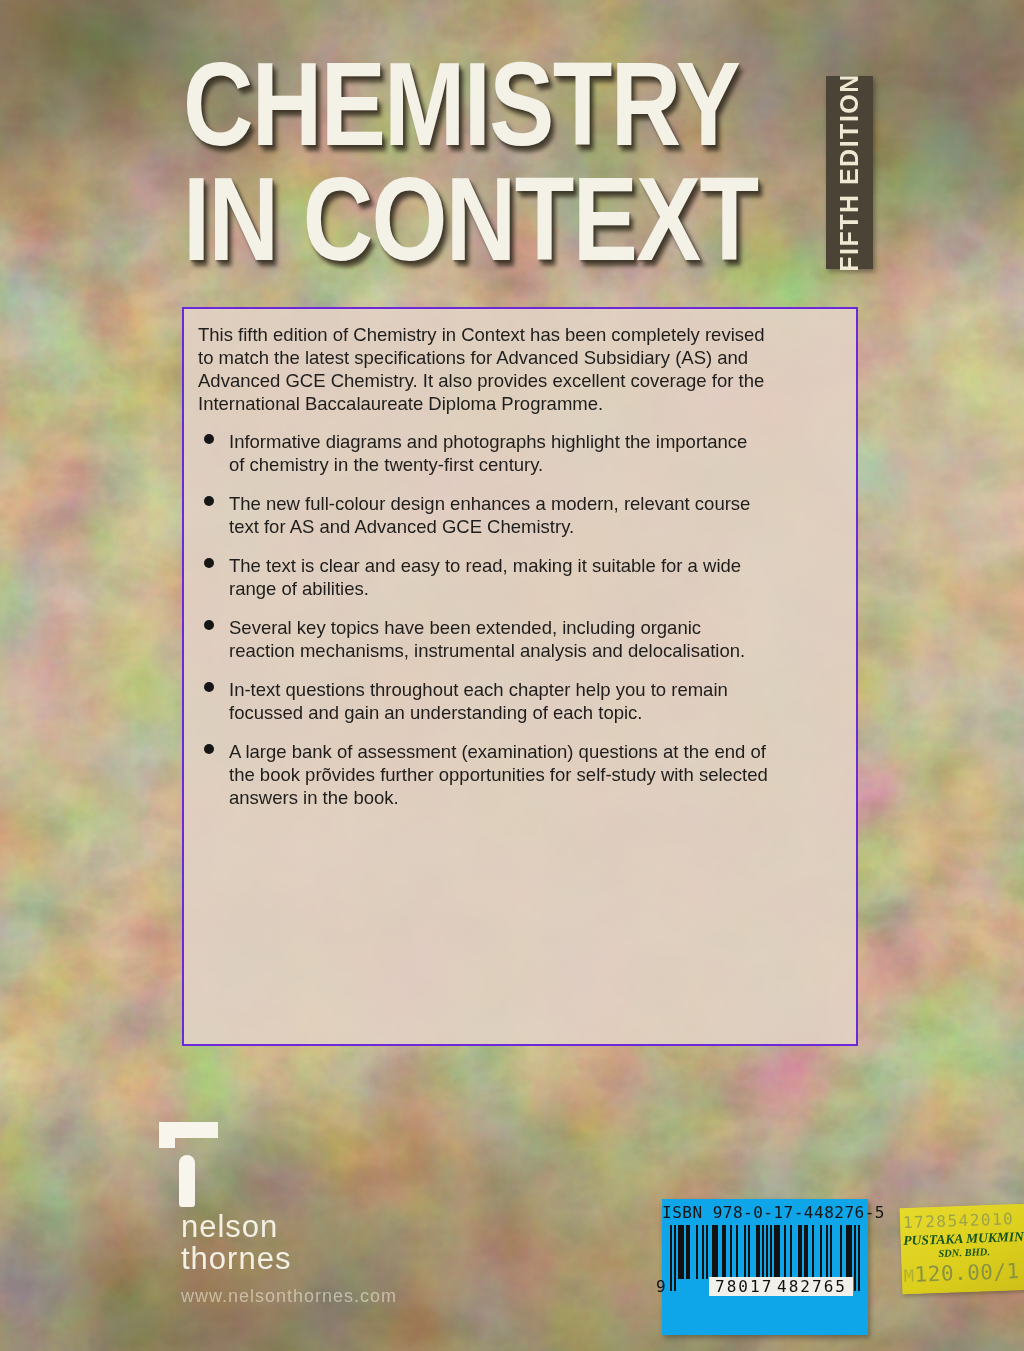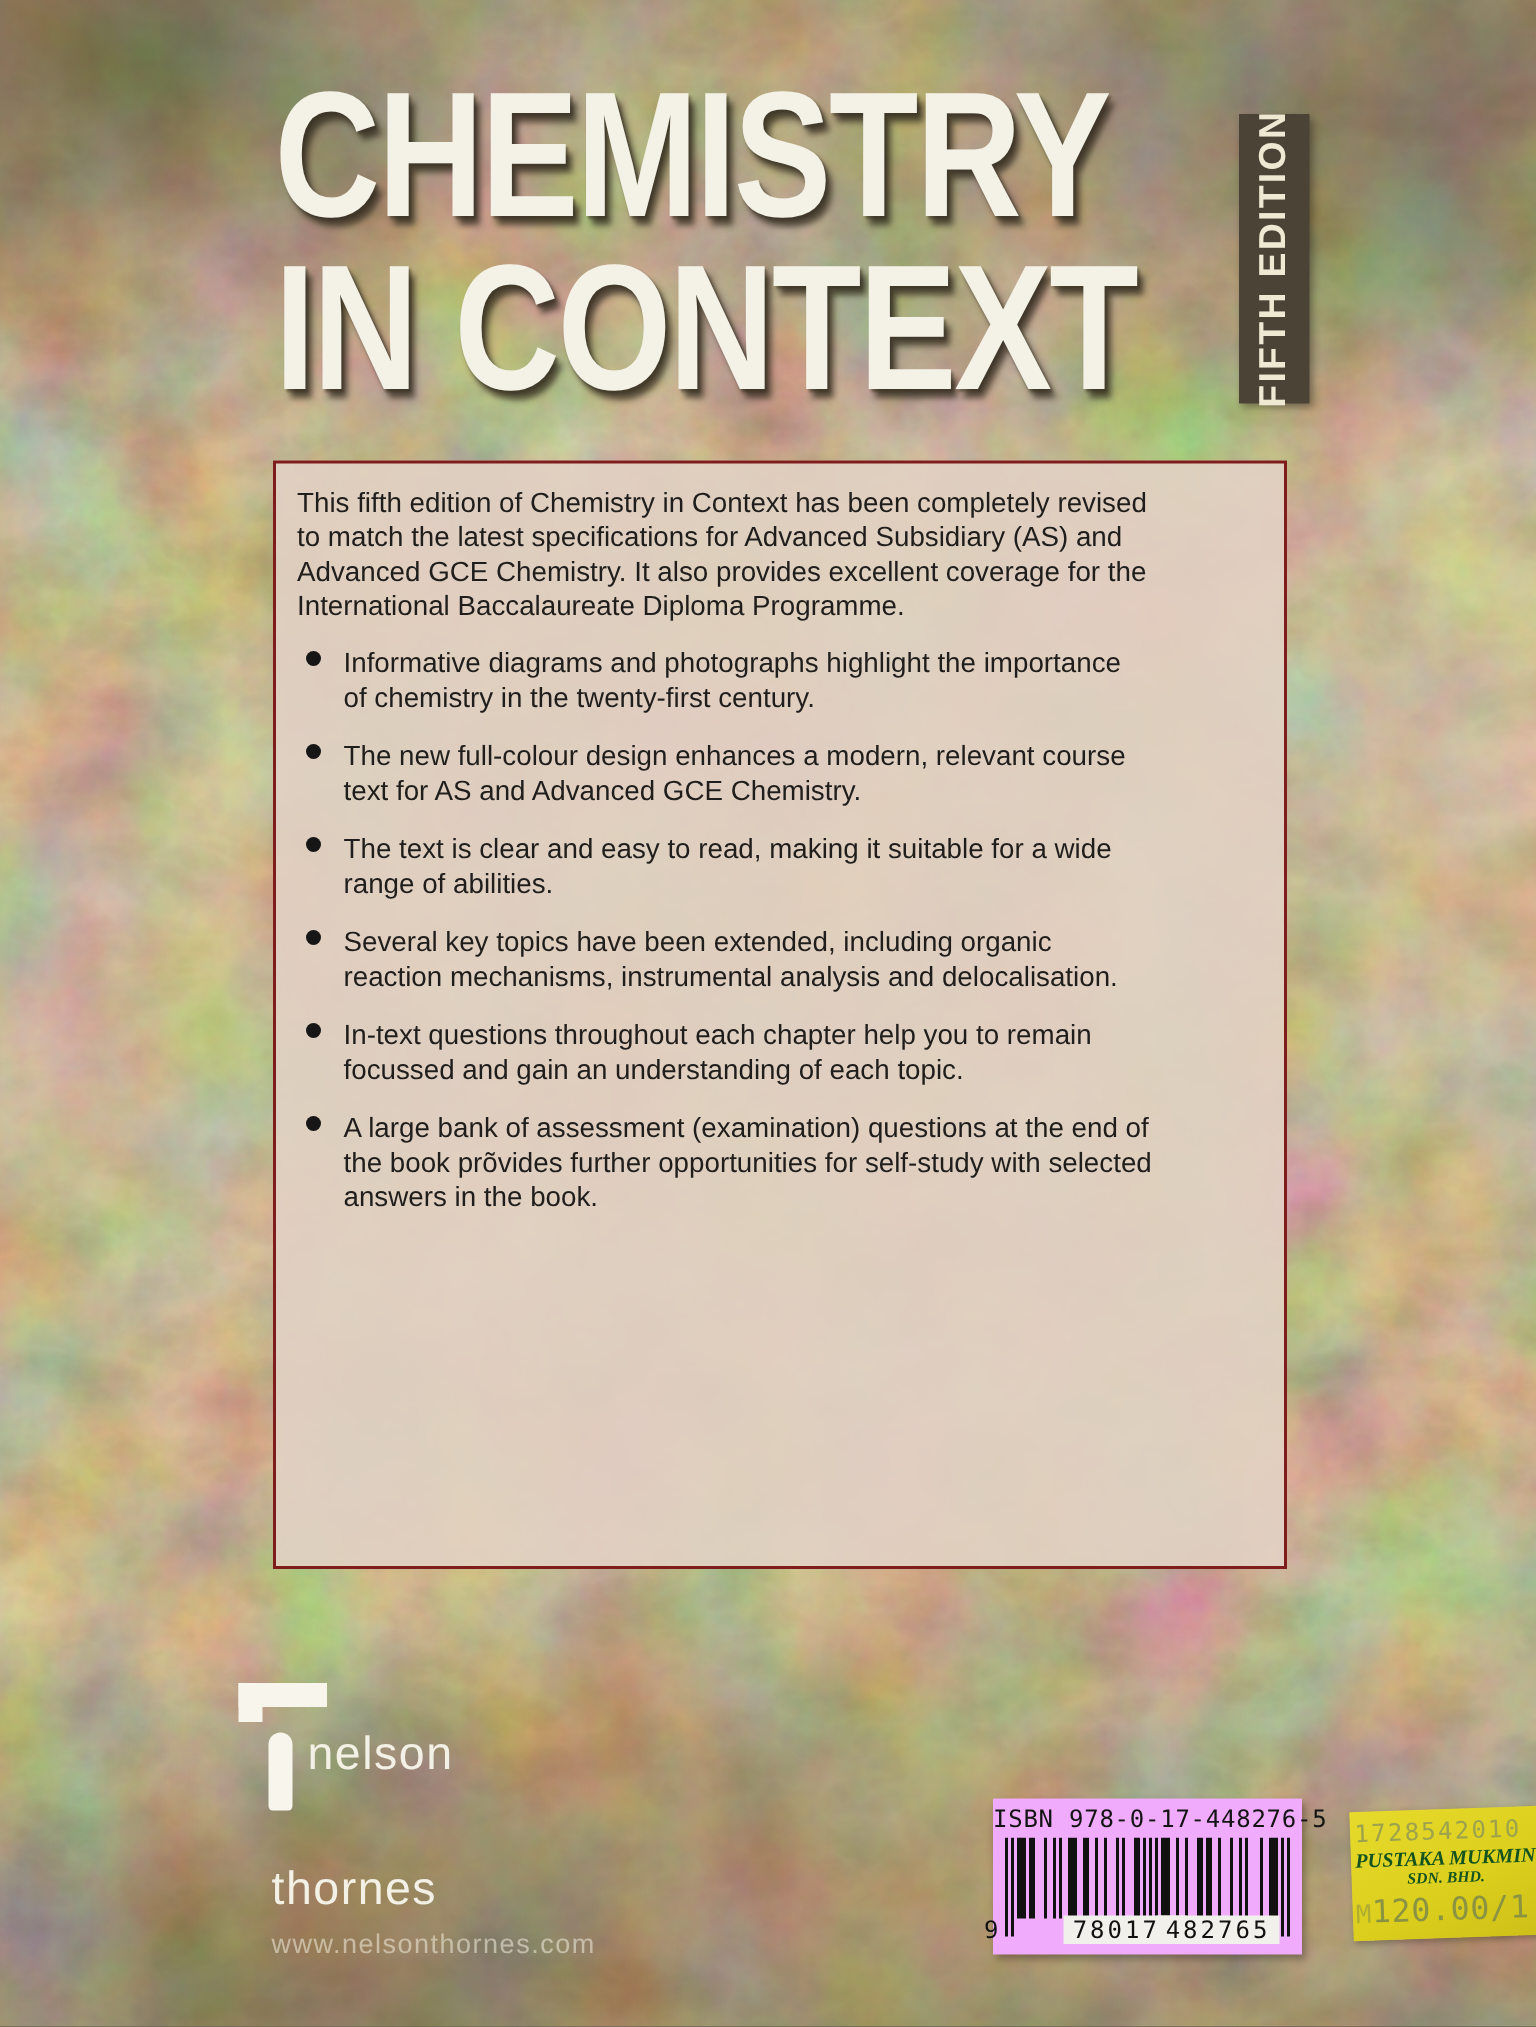--- a/index.html
+++ b/index.html
@@ -42,21 +42,21 @@
     white-space:nowrap;
     font-size:25px;letter-spacing:1.5px;font-weight:bold;
     color:#efe9d4;
   }
 
   
   .panel{
     position:absolute;left:182px;top:307px;width:676px;height:739px;
     box-sizing:border-box;
     background:rgba(226,210,196,.90);
-    border:2px solid #7f1d1d;
+    border:2px solid #6d28d9;
     padding:14px 12px 10px 14px;
     color:#1f1e1c;
   }
   .panel p.intro{
     margin:0 0 15px 0;
     font-size:18.5px;line-height:23px;white-space:pre-line;
   }
   .panel ul{list-style:none;margin:0;padding:0;}
   .panel li{
     position:relative;
@@ -66,28 +66,28 @@
   .panel li .dot{
     position:absolute;left:6px;top:4px;
     width:10px;height:10px;border-radius:50%;background:#161616;
   }
 
   
   .logo-bar{position:absolute;left:159px;top:1122px;width:59px;height:16px;background:#f7f5ec;}
   .logo-lip{position:absolute;left:159px;top:1122px;width:16px;height:26px;background:#f7f5ec;}
   .logo-stem{position:absolute;left:179px;top:1155px;width:16px;height:52px;background:#f7f5ec;border-radius:8px 8px 3px 3px;}
   .pub-line{position:absolute;left:181px;color:#f3f0e5;font-size:31px;letter-spacing:1px;}
-  .pub-line.l1{top:1151px;margin-left:24px;}
+  .pub-line.l1{top:1209px;}
   .pub-line.l2{top:1241px;}
   .pub-url{position:absolute;left:181px;top:1286px;color:rgba(243,238,223,.55);font-size:18px;letter-spacing:1px;}
 
   
   .isbn-label{
-    position:absolute;left:662px;top:1199px;width:206px;height:104px;
-    background:#f0abfc;box-shadow:2px 3px 5px rgba(40,34,22,.4);
+    position:absolute;left:662px;top:1199px;width:206px;height:136px;
+    background:#0ea5e9;box-shadow:2px 3px 5px rgba(40,34,22,.4);
     box-sizing:border-box;padding-top:4px;
   }
   .isbn-number{
     text-align:center;font-family:"DejaVu Sans Mono",monospace;
     font-size:16px;letter-spacing:.5px;color:#141414;white-space:nowrap;
   }
   .bc-wrap{position:relative;width:190px;margin:3px auto 0;}
   .bc-wrap svg{display:block;}
   .bc-digits{position:absolute;top:50px;left:0;width:190px;height:20px;
     font-family:"DejaVu Sans Mono",monospace;font-size:16px;color:#111;}

